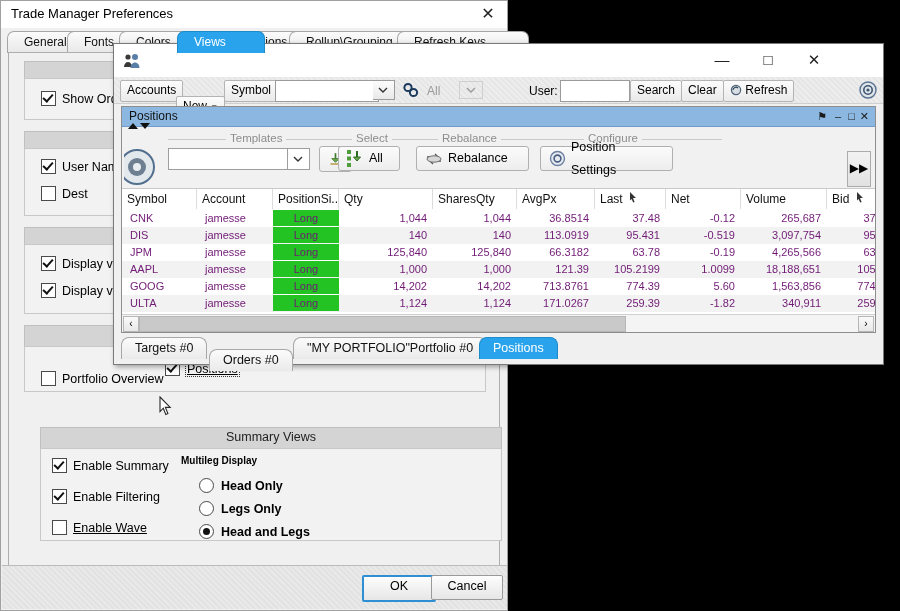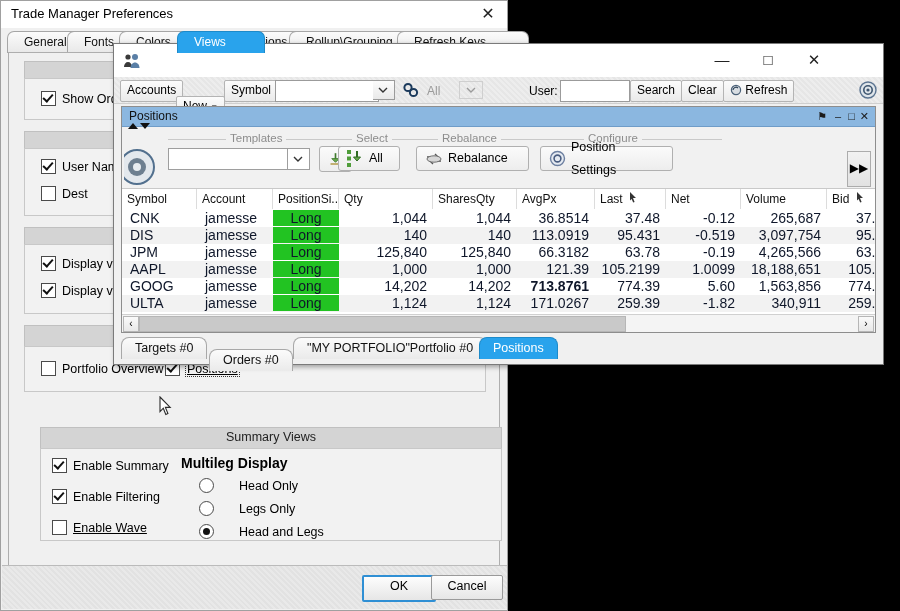--- a/index.html
+++ b/index.html
@@ -30,21 +30,21 @@
             text-align:center;font-size:11px;color:#333;line-height:15px;}
   .grp-body{background:#f2f2f2;border:1px solid #c8c8c8;box-sizing:border-box;position:relative;}
   .grp-title{text-align:center;font-size:12.5px;color:#222;line-height:19px;height:20px;
              background:#d4d4d4;border:1px solid #c0c0c0;border-bottom:none;}
 
   .cbx{position:absolute;display:flex;align-items:center;gap:6px;cursor:pointer;font-size:12.5px;}
   .box{width:13px;height:13px;border:1px solid #4a4a4a;background:#fff;display:inline-block;
        position:relative;flex:none;}
   .box.on:after{content:"";position:absolute;left:3px;top:0px;width:4px;height:8px;
        border:solid #111;border-width:0 2px 2px 0;transform:rotate(42deg);}
-  .rdo{position:absolute;display:flex;align-items:center;gap:25px;cursor:pointer;font-size:12.5px;}
+  .rdo{position:absolute;display:flex;align-items:center;gap:7px;cursor:pointer;font-size:12.5px;font-weight:bold;}
   .circ{width:13px;height:13px;border:1px solid #4a4a4a;border-radius:50%;background:#fff;
         display:inline-block;position:relative;flex:none;}
   .circ.on:after{content:"";position:absolute;left:3px;top:3px;width:7px;height:7px;
         border-radius:50%;background:#111;}
   .focus-label{outline:1px dotted #333;padding:0 1px;text-decoration:underline;}
 
   #btnbar{position:absolute;left:1px;bottom:1px;width:505px;height:43px;
           background:repeating-linear-gradient(45deg,#e9e9e9,#e9e9e9 2px,#e2e2e2 2px,#e2e2e2 4px);
           border-top:1px solid #bbb;}
   .dlgbtn{position:absolute;top:9px;width:70px;height:23px;font-size:12.5px;line-height:21px;
@@ -98,21 +98,21 @@
 
   
   #thead{position:absolute;left:0;top:82px;width:753px;height:21px;background:#fff;
          border-bottom:1px solid #c6c6c6;}
   .th{position:absolute;top:0;height:20px;line-height:20px;font-size:12px;color:#111;
       border-right:1px solid #dcdcdc;box-sizing:border-box;padding-left:5px;
       white-space:nowrap;overflow:hidden;cursor:pointer;}
   #tbody{position:absolute;left:0;top:103px;width:753px;height:102px;background:#fff;overflow:hidden;}
   .tr{position:relative;height:17px;}
   .tr.alt{background:#f2f2f2;}
-  .td{position:absolute;top:0;height:17px;line-height:17px;font-size:14px;color:#0f172a;
+  .td{position:absolute;top:0;height:17px;line-height:17px;font-size:11px;color:#701a75;
       box-sizing:border-box;white-space:nowrap;overflow:hidden;}
   .td.r{text-align:right;padding-right:6px;}
   .td.l{padding-left:8px;}
   .pill{background:#22c322;display:block;height:16px;line-height:16px;text-align:center;}
 
   #hscroll{position:absolute;left:0;bottom:0;width:753px;height:17px;background:#f4f4f4;
            border-top:1px solid #d0d0d0;}
   #hs-left{position:absolute;left:1px;top:1px;width:14px;height:14px;background:linear-gradient(#fafafa,#e8e8e8);
            border:1px solid #b6b6b6;text-align:center;line-height:13px;font-size:10px;cursor:pointer;}
   #hs-thumb{position:absolute;left:17px;top:1px;width:485px;height:14px;background:#c9c9c9;
@@ -183,21 +183,21 @@
         <div class="cbx" style="left:16px;top:38px;">
           <span class="box on"></span>
           <span>Display visual</span>
         </div>
       </div>
     </div>
 
     <div class="grp" style="top:272px;">
       <div class="grp-title">Static Views</div>
       <div class="grp-body" style="height:46px;">
-        <div class="cbx" style="left:16px;top:14px;">
+        <div class="cbx" style="left:16px;top:24px;">
           <span class="box"></span>
           <span>Portfolio Overview</span>
         </div>
         <div class="cbx" style="left:140px;top:14px;">
           <span class="box on"></span>
           <span class="focus-label">Positions</span>
         </div>
       </div>
     </div>
 
@@ -210,21 +210,21 @@
         </div>
         <div class="cbx" style="left:11px;top:40px;">
           <span class="box on"></span>
           <span>Enable Filtering</span>
         </div>
         <div class="cbx" style="left:11px;top:71px;text-decoration:underline;">
           <span class="box"></span>
           <span>Enable Wave</span>
         </div>
 
-        <div style="position:absolute;left:140px;top:6px;font-size:14px;font-weight:bold;">Multileg Display</div>
+        <div style="position:absolute;left:140px;top:6px;font-size:10px;font-weight:bold;">Multileg Display</div>
         <div class="rdo" style="left:158px;top:29px;">
           <span class="circ"></span>
           <span>Head Only</span>
         </div>
         <div class="rdo" style="left:158px;top:52px;">
           <span class="circ"></span>
           <span>Legs Only</span>
         </div>
         <div class="rdo" style="left:158px;top:75px;">
           <span class="circ on"></span>
@@ -459,21 +459,21 @@
         <div class="td r" style="left:705px;width:70px;">105.21</div>
       </div>
       <div class="tr">
         <div class="td l" style="left:0;width:75px;">GOOG</div>
         <div class="td l" style="left:75px;width:76px;">jamesse</div>
         <div class="td" style="left:151px;width:66px;">
             <span class="pill">Long</span>
           </div>
         <div class="td r" style="left:217px;width:94px;">14,202</div>
         <div class="td r" style="left:311px;width:84px;">14,202</div>
-        <div class="td r" style="left:395px;width:78px;font-weight:bold;">713.8761</div>
+        <div class="td r" style="left:395px;width:78px;">713.8761</div>
         <div class="td r" style="left:473px;width:71px;">774.39</div>
         <div class="td r" style="left:544px;width:75px;">5.60</div>
         <div class="td r" style="left:619px;width:86px;">1,563,856</div>
         <div class="td r" style="left:705px;width:70px;">774.31</div>
       </div>
       <div class="tr alt">
         <div class="td l" style="left:0;width:75px;">ULTA</div>
         <div class="td l" style="left:75px;width:76px;">jamesse</div>
         <div class="td" style="left:151px;width:66px;">
             <span class="pill">Long</span>

